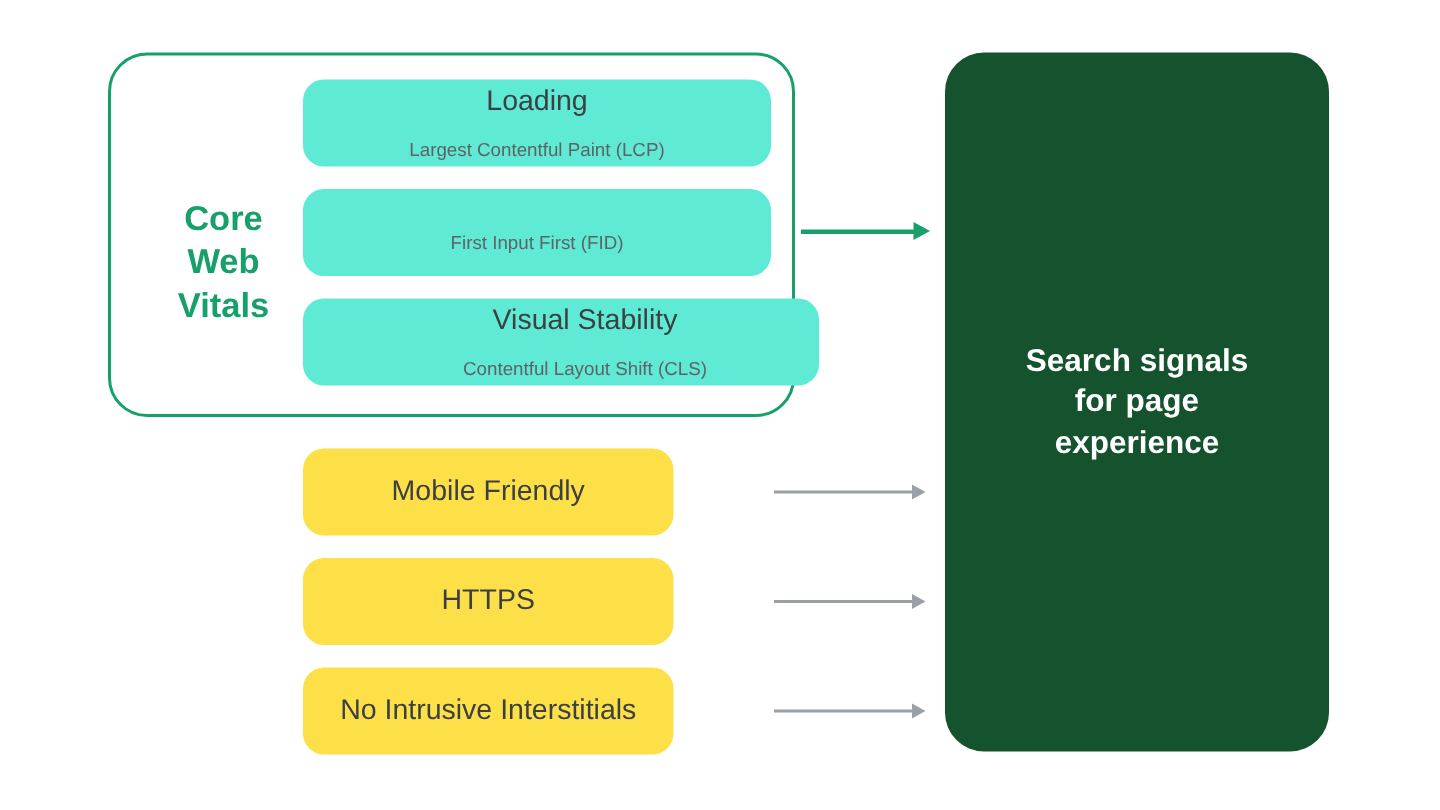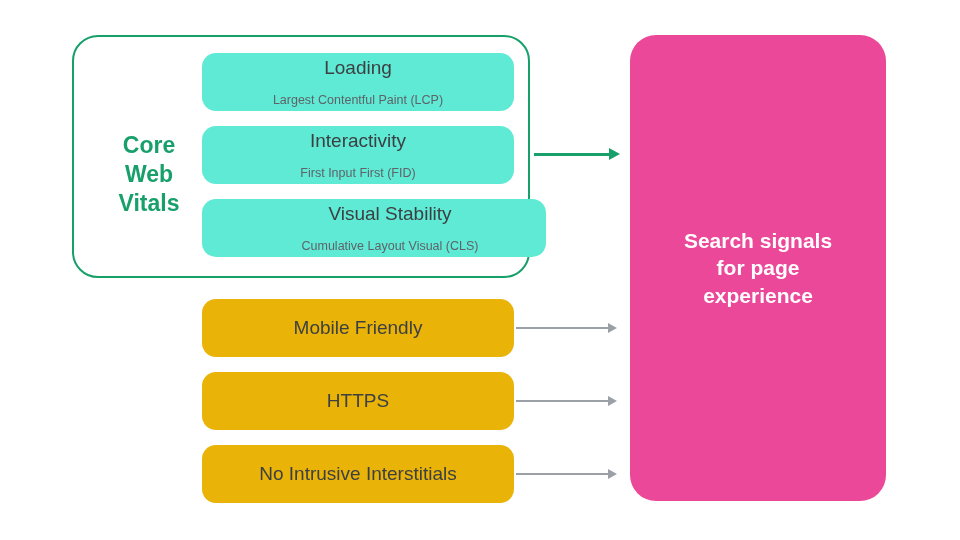--- a/index.html
+++ b/index.html
@@ -64,42 +64,42 @@
   .vital-subtitle {
     color: #5F6368;
     font-size: 12.5px;
     margin-top: 13px;
   }
 
   
   .signal-box {
     position: absolute;
     left: 202px;
-    width: 312px;
+    width: 247px;
     height: 58px;
-    background: #eab308;
+    background: #fde047;
     border-radius: 14px;
     display: flex;
     align-items: center;
     justify-content: center;
     color: #3C4043;
     font-size: 19px;
   }
   .signal-box.s0 { top: 299px; }
   .signal-box.s1 { top: 372px; }
   .signal-box.s2 { top: 445px; }
 
   
   .result-box {
     position: absolute;
     left: 630px;
     top: 35px;
     width: 256px;
     height: 466px;
-    background: #ec4899;
+    background: #14532d;
     border-radius: 26px;
     display: flex;
     align-items: center;
     justify-content: center;
   }
   .result-label {
     color: #ffffff;
     font-size: 21px;
     font-weight: bold;
     text-align: center;
@@ -149,27 +149,26 @@
     <div class="cwv-label">Core
 Web
 Vitals</div>
 
     <div class="vital-box v0">
       <div class="vital-title">Loading</div>
       <div class="vital-subtitle">Largest Contentful Paint (LCP)</div>
     </div>
 
     <div class="vital-box v1">
-      <div class="vital-title">Interactivity</div>
       <div class="vital-subtitle">First Input First (FID)</div>
     </div>
 
     <div class="vital-box v2">
       <div class="vital-title">Visual Stability</div>
-      <div class="vital-subtitle">Cumulative Layout Visual (CLS)</div>
+      <div class="vital-subtitle">Contentful Layout Shift (CLS)</div>
     </div>
   </div>
 
   <div class="signal-box s0">Mobile Friendly</div>
 
   <div class="signal-box s2">No Intrusive Interstitials</div>
 
   <div class="signal-box s1">HTTPS</div>
 
   <div class="arrow green a-green"></div>

